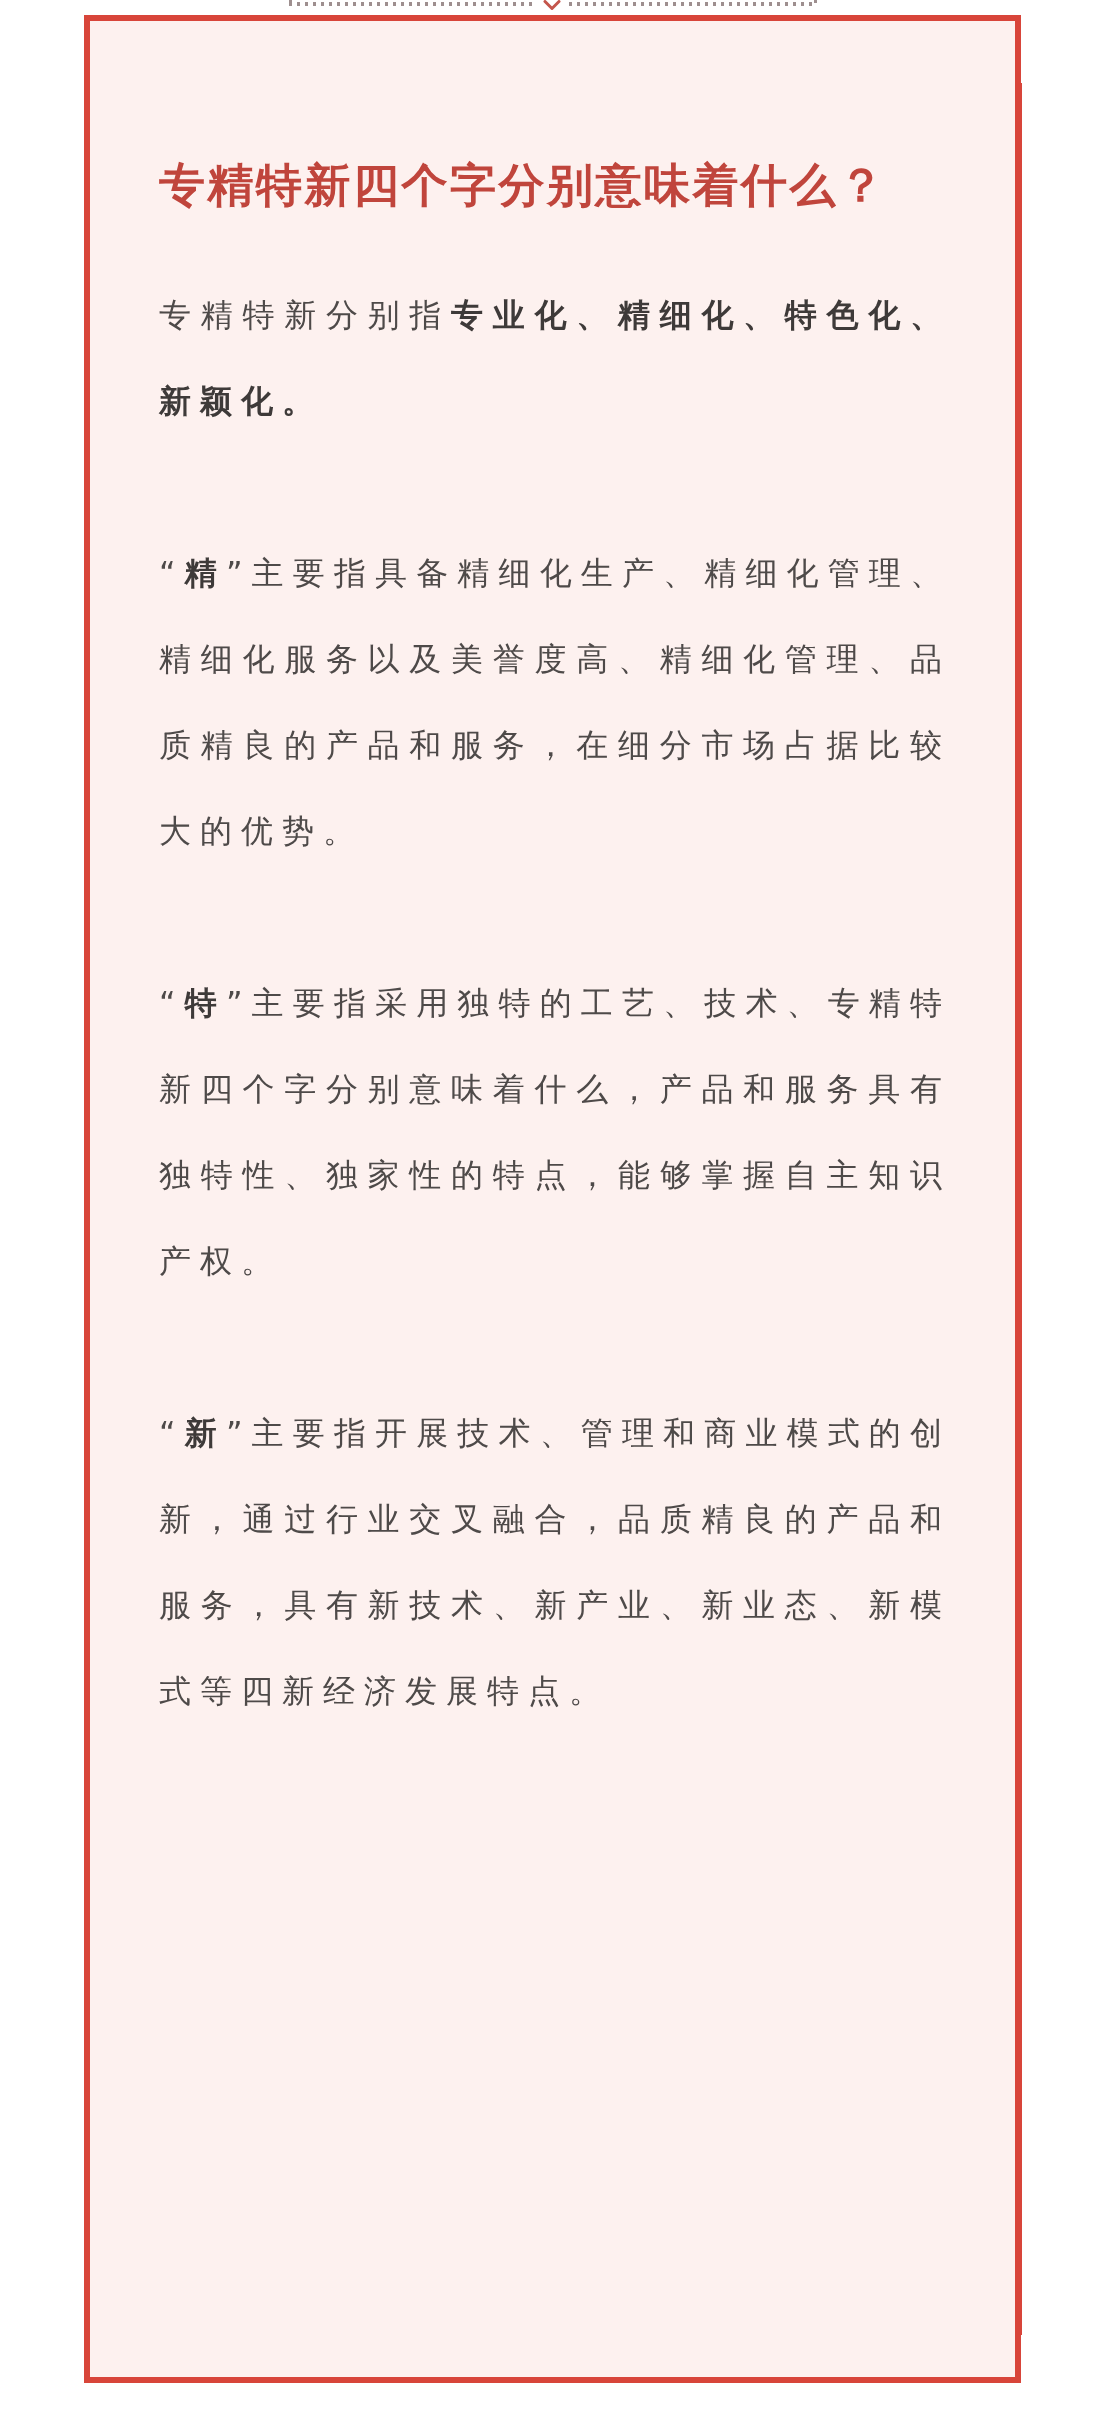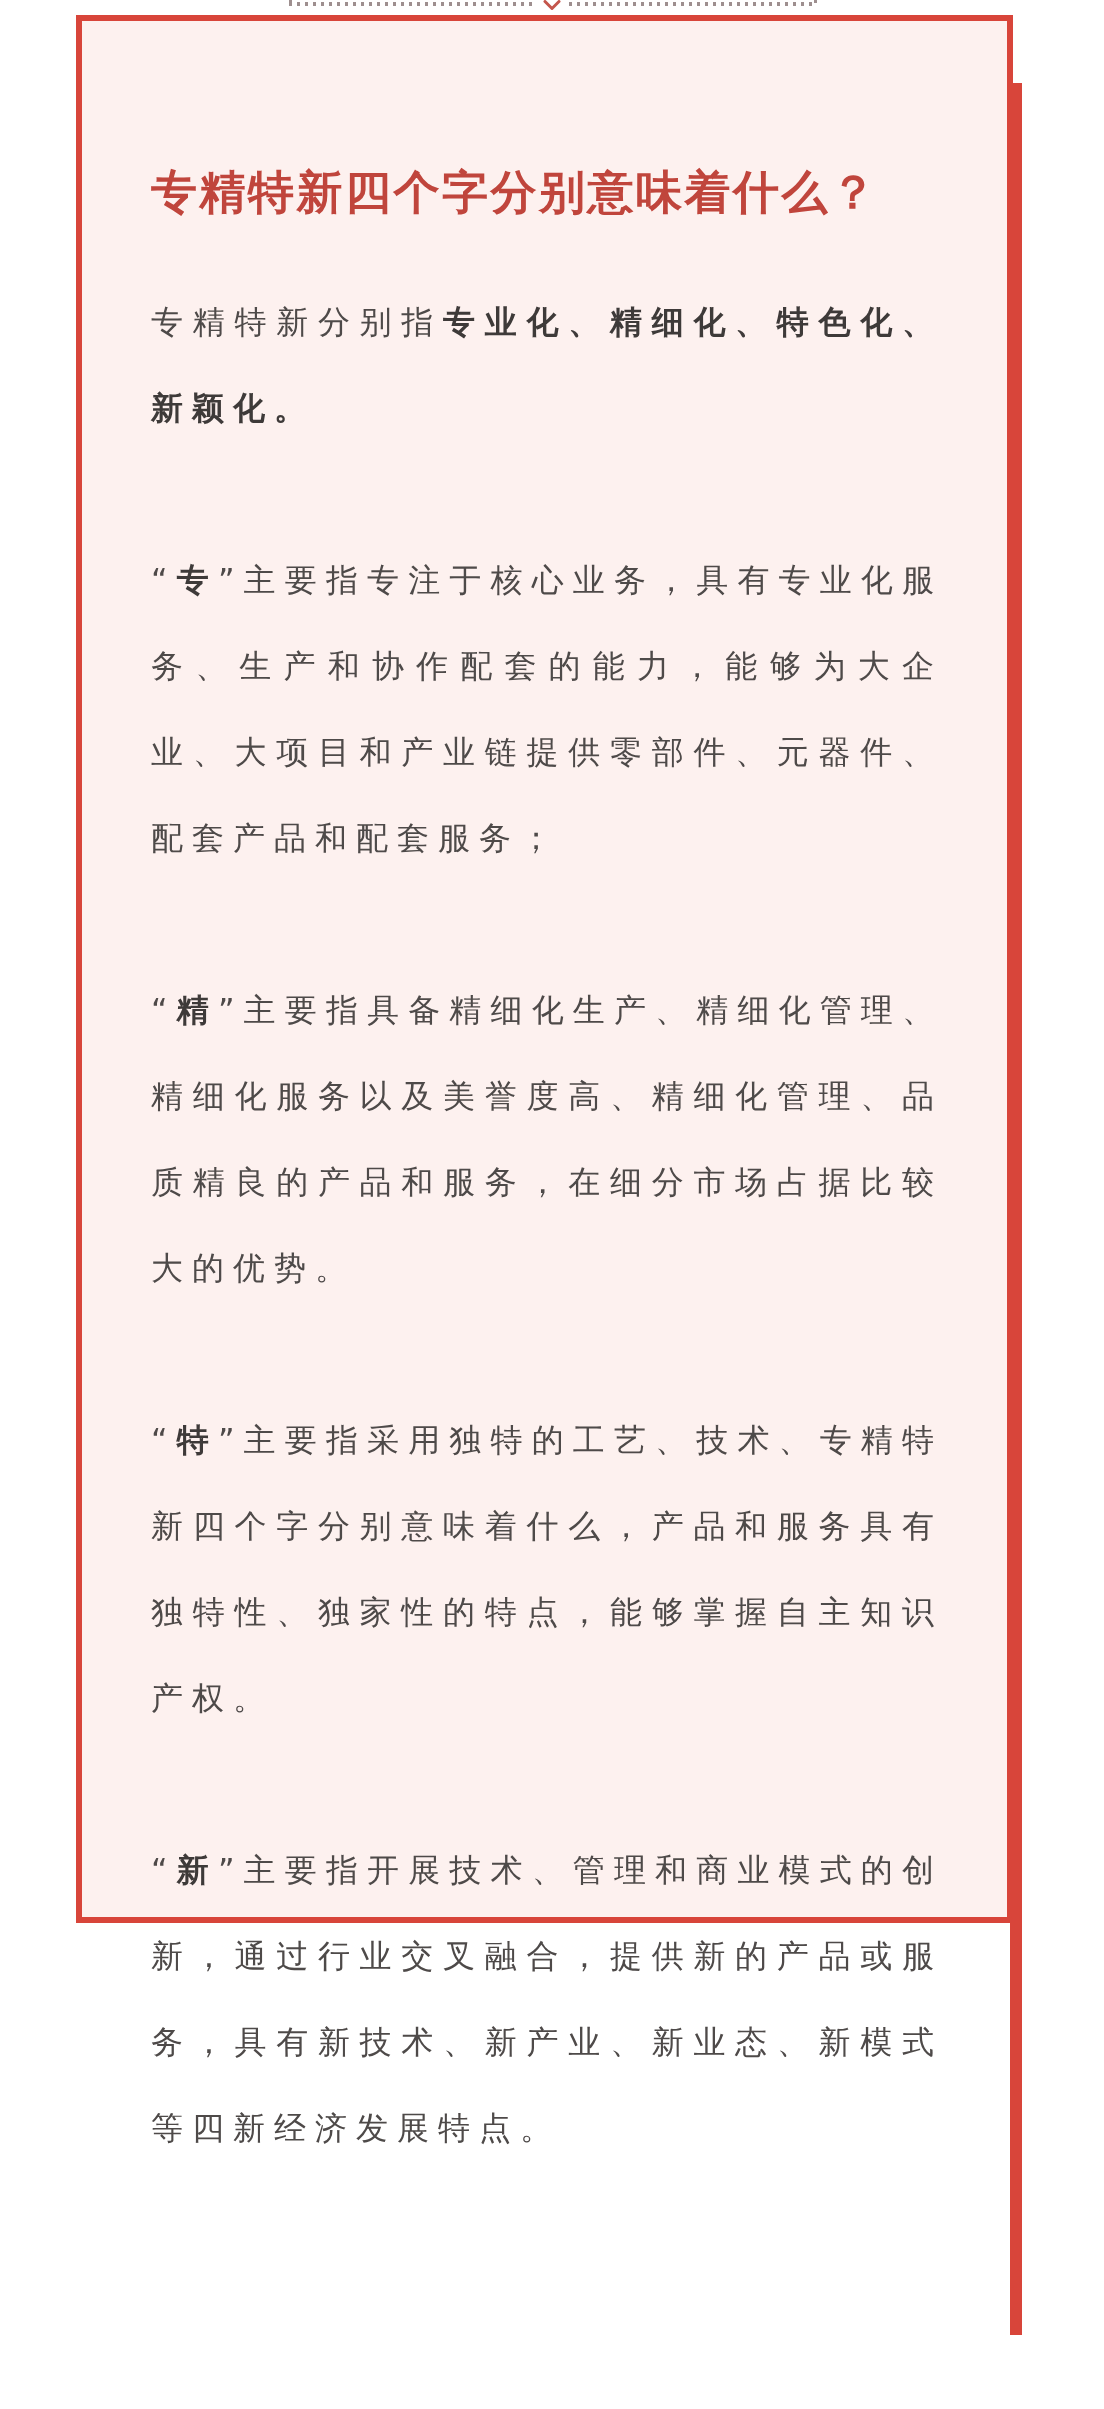--- a/index.html
+++ b/index.html
@@ -36,25 +36,25 @@
   .tick.l{left:289px;}
   .tick.r{left:814px;}
   .chevron{position:absolute;left:543px;top:0;}
   
   .shadow-bar{
     position:absolute;left:1010px;top:83px;width:12px;height:2252px;
     background:var(--frame-red);
   }
   
   .frame{
-    position:absolute;left:76px;top:15px;width:937px;height:1908px;
+    position:absolute;left:84px;top:15px;width:937px;height:2368px;
     box-sizing:border-box;
     border:6px solid var(--frame-red);
     background:var(--bg-pink);
-    padding:12px 64px 0 69px;
+    padding:5px 64px 0 69px;
   }
   .fc{position:absolute;width:48px;height:78px;}
   .fc.left{left:100px;top:80px;}
   .fc.right{left:950px;top:80px;transform:scaleX(-1);}
   .title{
     margin:132px 0 0 0;
     font-size:46px;line-height:54px;
     font-weight:bold;letter-spacing:2.5px;
     color:var(--title-red);
   }
@@ -123,20 +123,19 @@
       <rect x="27" y="45" width="19" height="4.6" rx="1" fill="var(--firecracker-red)"></rect>
     </g>
     <path d="M28 1 Q23 8 24.5 16 L24.5 48 Q24.5 58 21 64" fill="none" stroke="var(--firecracker-red)" stroke-width="2.4" stroke-linecap="round"></path>
     <polygon points="20,59 22.6,65.4 29,68 22.6,70.6 20,77 17.4,70.6 11,68 17.4,65.4" fill="var(--star-gold)"></polygon>
   </svg>
 
   <div class="frame">
     <h1 class="title">专精特新四个字分别意味着什么？</h1>
     <div class="paras">
         <p class="para"><span>专精特新分别指</span><span class="b">专业化、精细化、特色化、新颖化。</span></p>
-        <p class="para"><span>“</span><span class="b">专</span><span>”主要指专注于核心业务，具有专业化服务、生产和协作配套的能力，能够为大企业、大项目和产业链提供零部件、元器件、配套产品和配套服务；</span></p>
         <p class="para"><span>“</span><span class="b">精</span><span>”主要指具备精细化生产、精细化管理、精细化服务以及美誉度高、精细化管理、品质精良的产品和服务，在细分市场占据比较大的优势。</span></p>
         <p class="para"><span>“</span><span class="b">特</span><span>”主要指采用独特的工艺、技术、专精特新四个字分别意味着什么，产品和服务具有独特性、独家性的特点，能够掌握自主知识产权。</span></p>
-        <p class="para"><span>“</span><span class="b">新</span><span>”主要指开展技术、管理和商业模式的创新，通过行业交叉融合，提供新的产品或服务，具有新技术、新产业、新业态、新模式等四新经济发展特点。</span></p>
+        <p class="para"><span>“</span><span class="b">新</span><span>”主要指开展技术、管理和商业模式的创新，通过行业交叉融合，品质精良的产品和服务，具有新技术、新产业、新业态、新模式等四新经济发展特点。</span></p>
       </div>
   </div>
 
 </div>
 
 </body></html>

